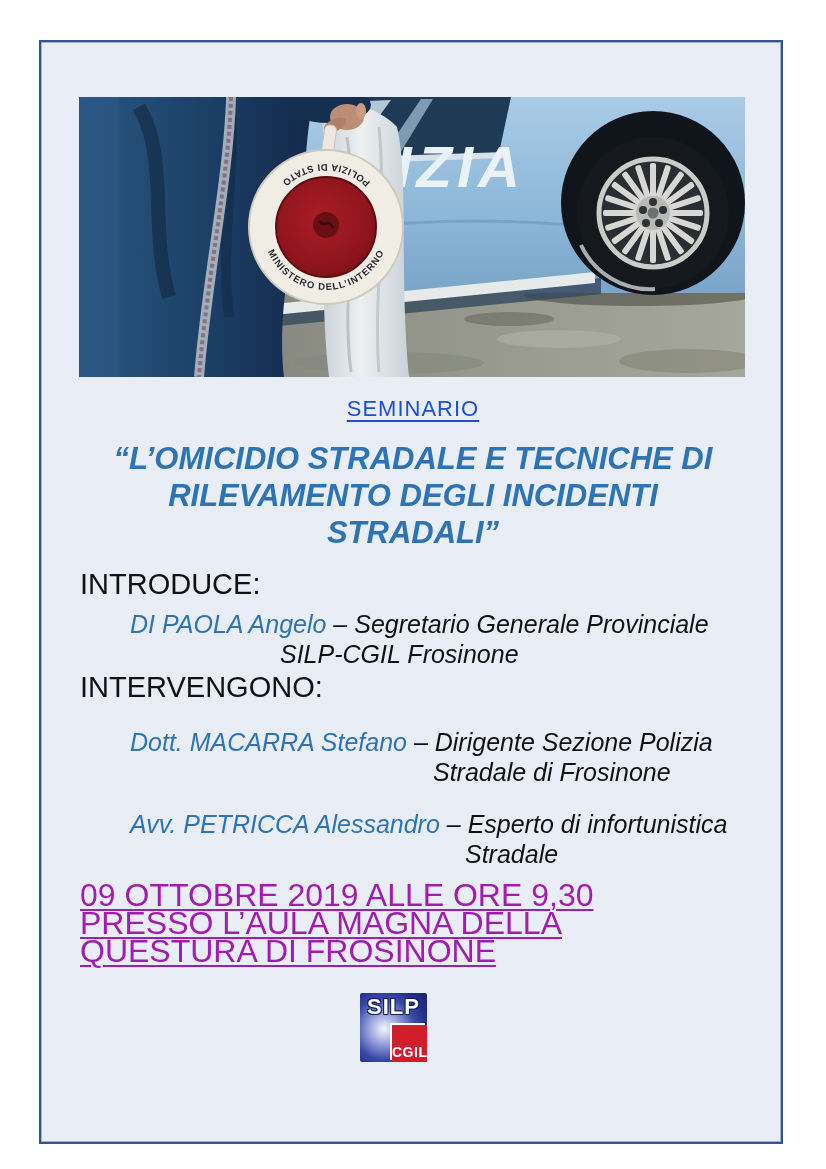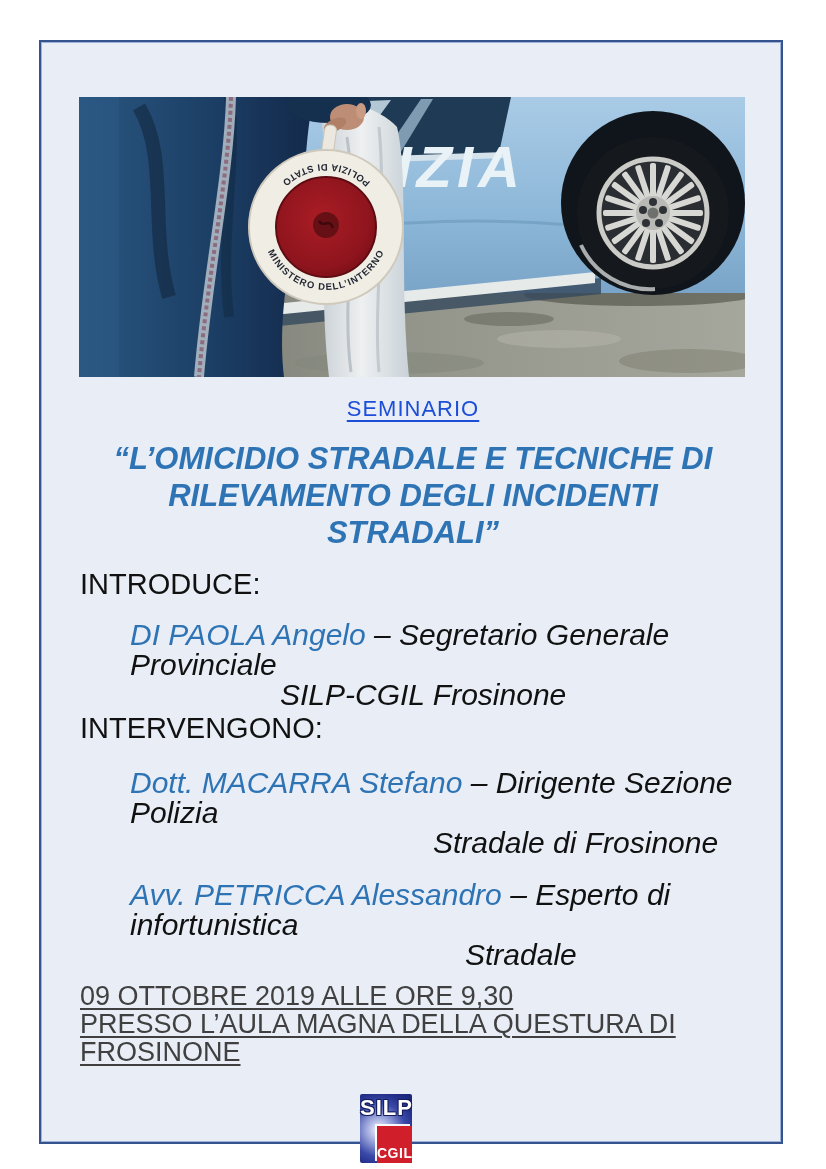--- a/index.html
+++ b/index.html
@@ -19,35 +19,35 @@
     margin:15px 0 0 0;font-size:22px;line-height:34px;font-weight:400;
     text-align:center;letter-spacing:1px;color:#1d4ed8;
     text-decoration:underline;text-decoration-thickness:2px;text-underline-offset:4px;
   }
   .h-subtitle{
     margin:14px 0 0 0;font-size:31px;line-height:37px;font-weight:700;font-style:italic;
     text-align:center;color:#2E74B5;
   }
   .label-line{margin:18px 0 0 0;font-size:29px;line-height:30px;color:#111111;}
   .label-line.tight{margin-top:3px;}
-  .speaker{margin:21px 0 0 0;font-size:30px;line-height:30px;font-style:italic;}
+  .speaker{margin:10px 0 0 0;font-size:25px;line-height:30px;font-style:italic;}
   .speaker .line1{margin-left:50px;}
   .blue{color:#2E74B5;}
   .cont-dipaola{margin-left:200px;}
   .cont-macarra{margin-left:353px;}
   .cont-petricca{margin-left:385px;}
   .speaker.macarra{margin-top:25px;}
   .speaker.petricca{margin-top:22px;}
   .contribution{margin:30px 0 0 0;font-size:25px;line-height:30px;font-style:italic;}
   .event{
-    margin:12px 0 0 0;font-size:27px;line-height:28px;color:#404040;
+    margin:12px 0 0 0;font-size:32px;line-height:28px;color:#a21caf;
     text-decoration:underline;text-decoration-thickness:1.5px;text-underline-offset:3px;
   }
   .logo{
-    position:relative;margin:28px 0 0 280px;width:52px;height:69px;
+    position:relative;margin:28px 0 0 280px;width:67px;height:69px;
     background:radial-gradient(circle at 36% 52%, #f4f6fc 0%, #aab3e2 22%, #3a49a8 55%, #232F8B 75%, #1a2370 100%);
     border-radius:2px;
   }
   .logo-silp{
     position:absolute;top:2px;left:0;width:100%;text-align:center;
     font-size:22px;line-height:24px;font-weight:700;color:#ffffff;letter-spacing:1px;
     text-shadow:-1px -1px 0 #141d5e,1px -1px 0 #141d5e,-1px 1px 0 #141d5e,1px 1px 0 #141d5e;
   }
   .logo-red{
     position:absolute;right:0;bottom:0;width:35px;height:37px;background:#D01F2B;

